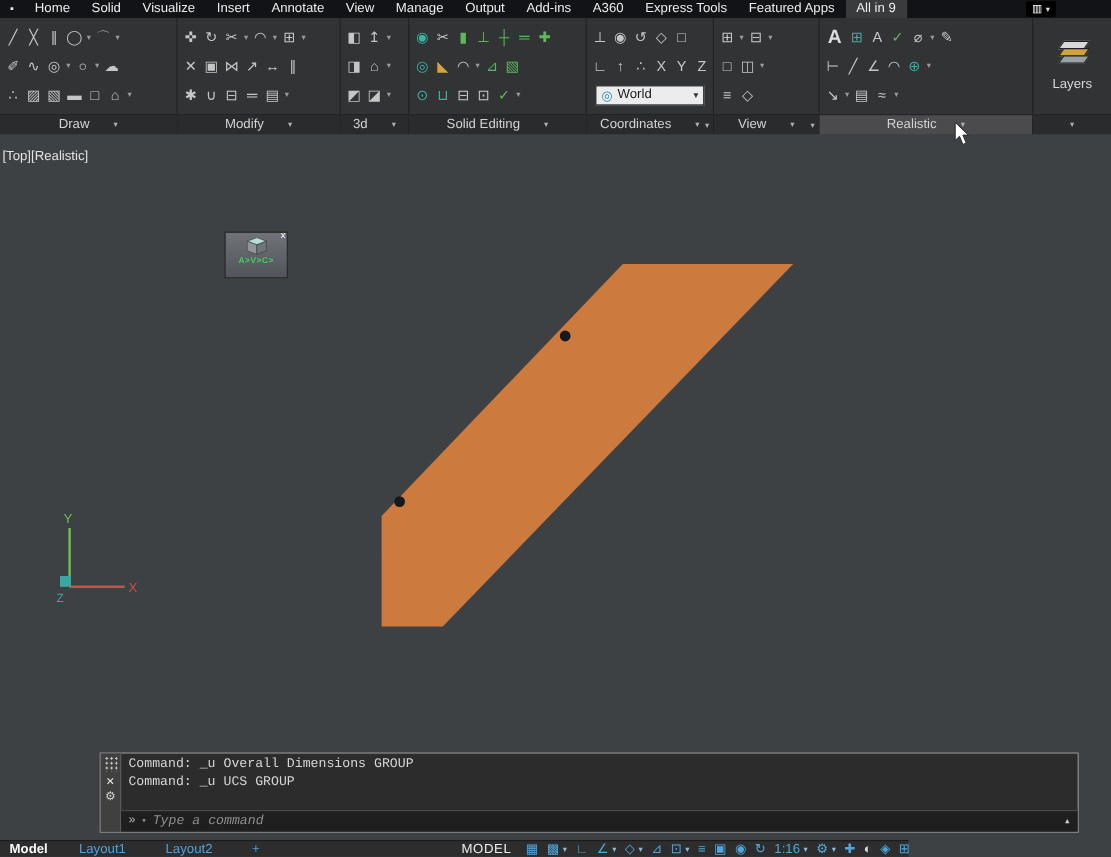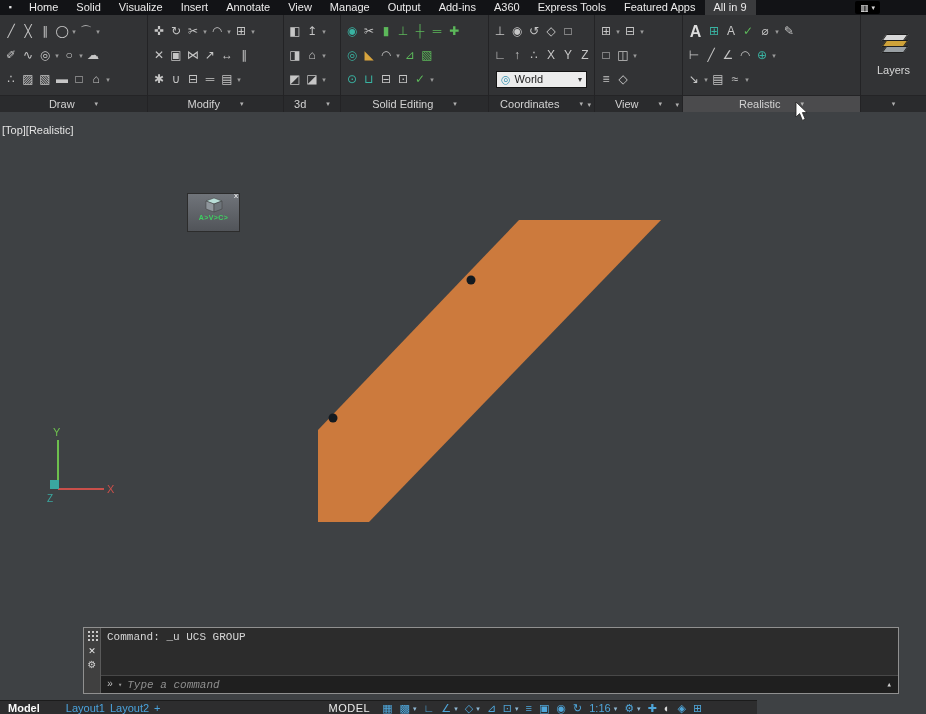--- a/index.html
+++ b/index.html
@@ -61,21 +61,21 @@
   .cmd-line{display:block;line-height:15px;white-space:pre;}
   .cmd-input{height:17px;background:#1f1f1f;border-top:1px solid #484848;display:flex;align-items:center;padding:0 6px;gap:5px;font-family:"Liberation Mono","DejaVu Sans Mono",monospace;font-size:11px;}
   .ci-ic{color:#b9b9b9;font-size:10px;}
   .ci-dd{color:#9a9a9a;font-size:7px;}
   .ci-ph{color:#8f8f8f;font-style:italic;}
   .ci-up{margin-left:auto;color:#cfcfcf;font-size:9px;}
 
   
   .statusbar{position:absolute;left:0;top:700px;width:757px;height:14px;background:#2d2d2e;border-top:1px solid #1b1b1b;display:flex;align-items:center;font-size:11px;}
   .sb-model{margin-left:8px;color:#fafafa;font-weight:bold;}
-  .sb-layouts{display:flex;gap:5px;margin-left:26px;color:#4aa3dd;}
+  .sb-layouts{display:flex;gap:33px;margin-left:26px;color:#4aa3dd;}
   .sb-space{margin-left:168px;color:#ececec;letter-spacing:.5px;}
   .sb-icons{display:flex;align-items:center;gap:7px;margin-left:12px;color:#4fa6da;}
   .sbi{font-size:11px;line-height:13px;}
   .sbi.dd{font-size:7px;color:#8fb8d4;margin-left:-4px;}
   .sbi.lt{color:#d9d9d9;}
 
   .cursor{position:absolute;left:795px;top:101px;pointer-events:none;}
 </style>
 </head>
 <body>
@@ -369,20 +369,21 @@
   </svg>
 
   <div class="cmdwin">
     <div class="cmd-gutter">
       <span class="grip"></span>
       <span class="gx">✕</span>
       <span class="gw">⚙</span>
     </div>
     <div class="cmd-main">
       <div class="cmd-history">
+          <span class="cmd-line">Command: _u Overall Dimensions GROUP</span>
           <span class="cmd-line">Command: _u UCS GROUP</span>
         </div>
       <div class="cmd-input">
         <span class="ci-ic">»</span>
         <span class="ci-dd">▾</span>
         <span class="ci-ph">Type a command</span>
         <span class="ci-up">▴</span>
       </div>
     </div>
   </div>

